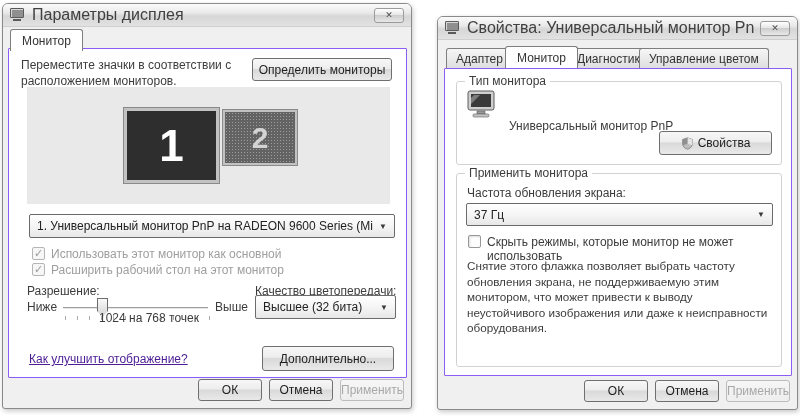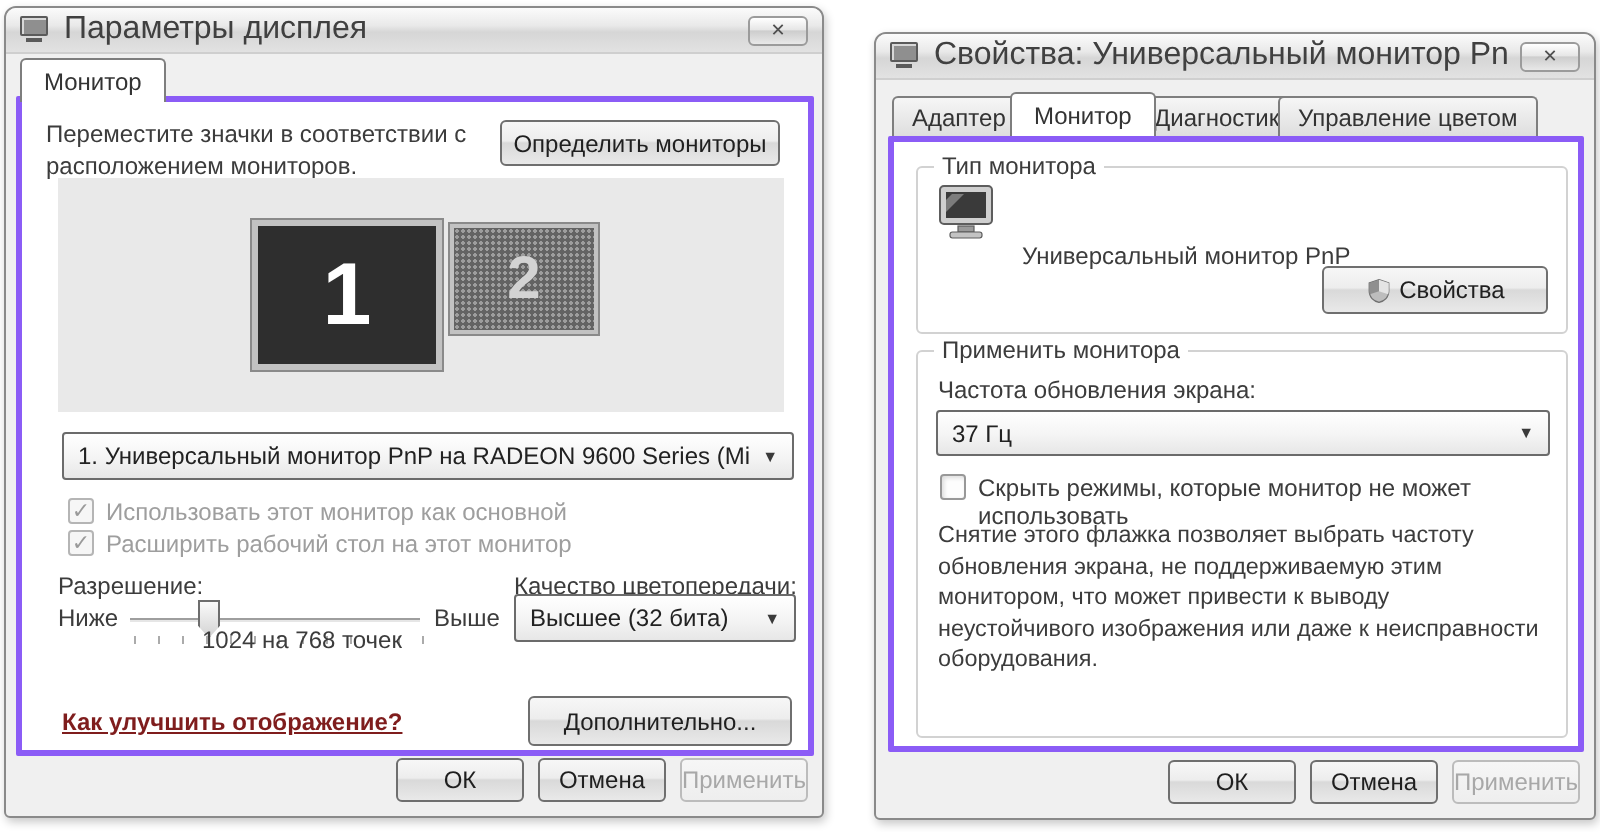--- a/index.html
+++ b/index.html
@@ -18,42 +18,42 @@
                font-size:9px; font-weight:bold; color:#4f4f4f; cursor:default; }
   .win-icon { width:16px; height:14px; flex:0 0 auto; position:relative; }
   .win-icon .scr { position:absolute; left:0; top:0; width:14px; height:10px;
                    border:1px solid #5a5a5a; background:#8f8f8f; border-radius:1px;
                    box-shadow:inset 1px 1px 0 #d8d8d8; }
   .win-icon .base { position:absolute; left:3px; top:11px; width:8px; height:2px; background:#5a5a5a; }
   .tab { position:absolute; font-size:12px; color:#333; padding:3px 9px 2px;
          border:1px solid #7e7e7e; border-bottom:none; border-radius:3px 3px 0 0;
          background:linear-gradient(#f6f6f6,#dedede); white-space:nowrap; }
   .tab.active { background:#fff; z-index:5; padding:4px 11px 3px; }
-  .tabpage { position:absolute; background:#fff; border:3px solid #8b5cf6; border-radius:1px; }
+  .tabpage { position:absolute; background:#fff; border:1px solid #8b5cf6; border-radius:1px; }
   .btn { border:1px solid #6f6f6f; border-radius:3px; font-size:12px; color:#1f1f1f;
          background:linear-gradient(#f7f7f7,#ededed 45%,#d9d9d9 50%,#e9e9e9);
          display:flex; align-items:center; justify-content:center; white-space:nowrap; }
   .btn.disabled { color:#a8a8a8; border-color:#bcbcbc;
                   background:linear-gradient(#f6f6f6,#eeeeee); }
   .select { border:1px solid #6b6b6b; border-radius:2px; display:flex; align-items:center;
             padding:0 7px; font-size:12px; color:#222;
             background:linear-gradient(#ffffff,#f4f4f4 55%,#e7e7e7); }
   .select .txt { white-space:nowrap; overflow:hidden; }
   .select .arrow { margin-left:auto; font-size:8px; color:#3a3a3a; padding-left:6px; }
   .cb { width:13px; height:13px; border-radius:2px; flex:0 0 auto;
         display:flex; align-items:center; justify-content:center; font-size:11px; }
   .cb.checked-dis { border:1px solid #b5b5b5; background:#f6f6f6; color:#9a9a9a; }
   .cb.unchecked { border:1px solid #989898; background:#fdfdfd;
                   box-shadow:inset 1px 1px 2px #dcdcdc; color:transparent; }
   .cb-row { position:absolute; display:flex; gap:6px; font-size:12px; }
   .lbl { font-size:12px; color:#3c3c3c; position:absolute; white-space:nowrap; }
   .groupbox { position:absolute; border:1px solid #d2d2d2; border-radius:3px; }
   .legend { position:absolute; top:-8px; left:8px; background:#fff; padding:0 4px;
             font-size:12px; color:#3c3c3c; white-space:nowrap; }
-  .link { font-size:12px; color:#7f1d1d; text-decoration:underline; position:absolute; white-space:nowrap;font-weight:bold; }
+  .link { font-size:12px; color:#4c1d95; text-decoration:underline; position:absolute; white-space:nowrap; }
   .btn-row { position:absolute; right:7px; bottom:7px; display:flex; gap:7px; }
   .btn-row .btn { width:64px; height:22px; }
   .shield { width:13px; height:13px; margin-right:4px; flex:0 0 auto; }
   .mono-icon { position:absolute; }
 </style>
 </head>
 <body>
 
 <div class="dialog" style="left:2px; top:3px; width:410px; height:406px;">
 

